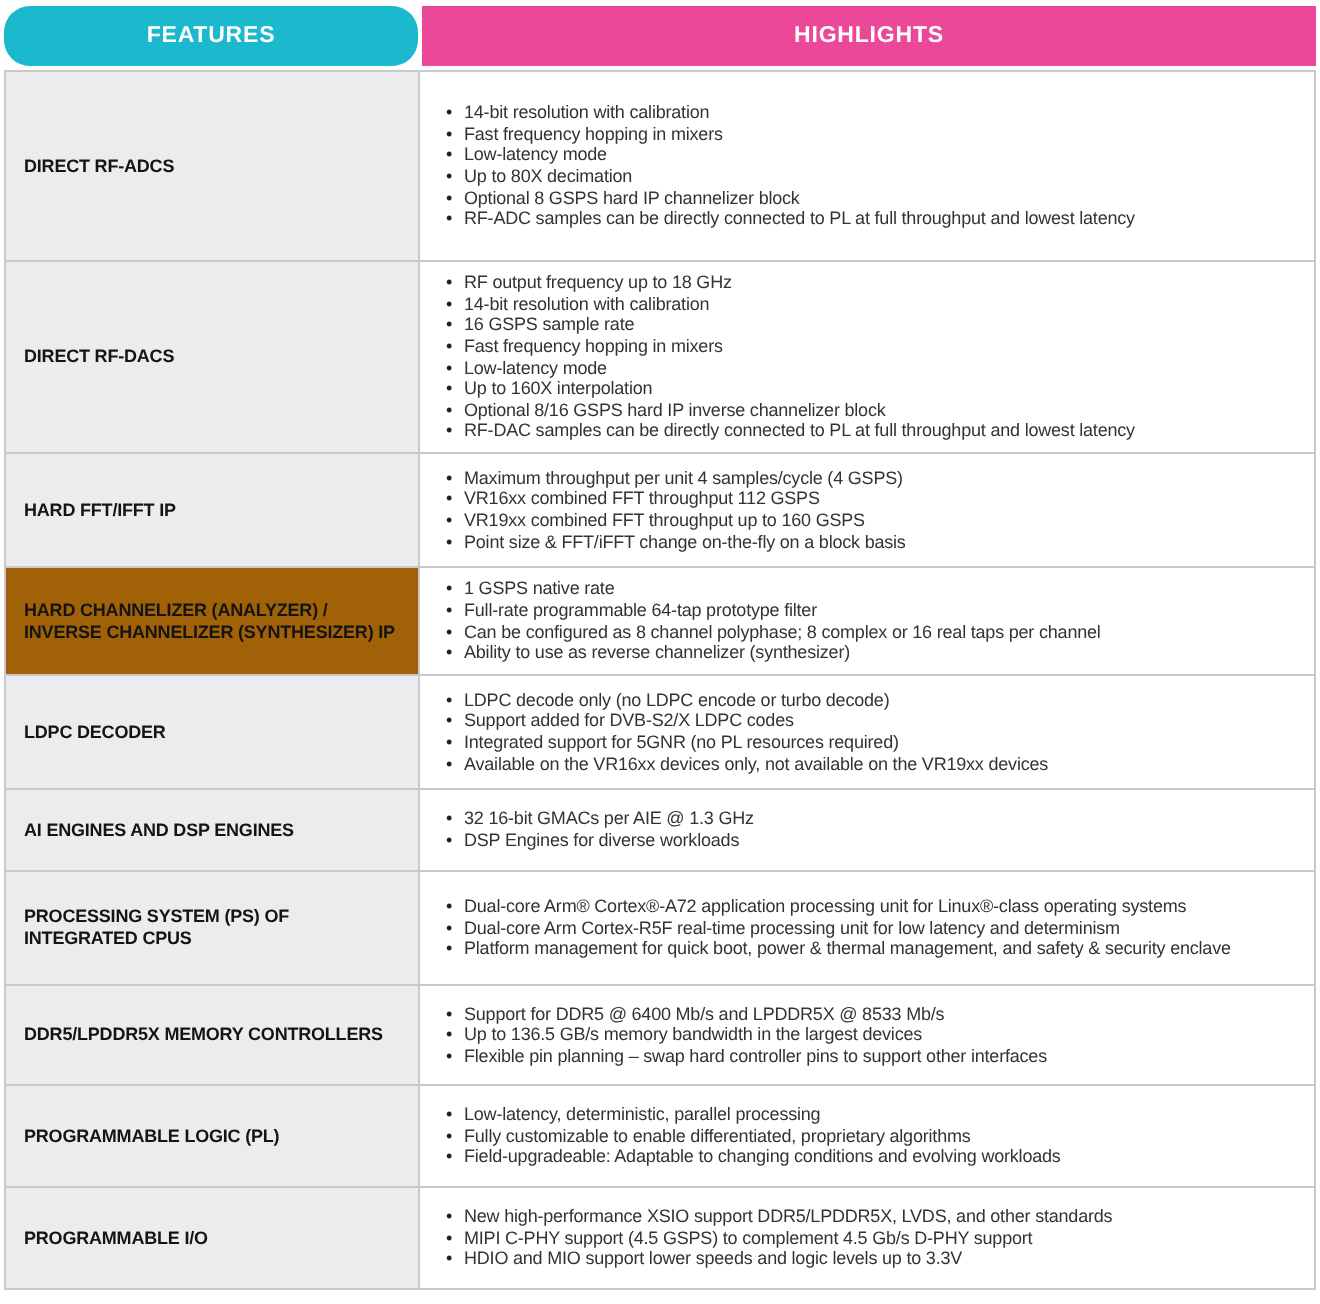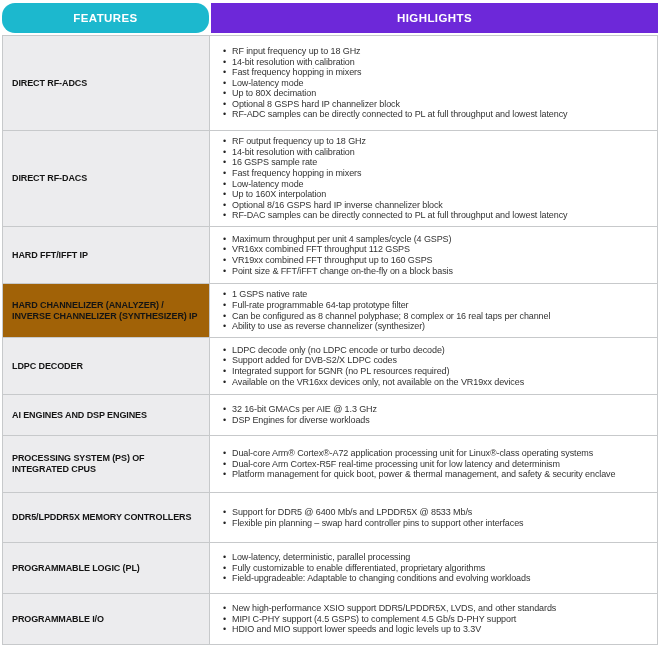--- a/index.html
+++ b/index.html
@@ -36,30 +36,29 @@
 </style>
 </head>
 <body>
 
 <div class="wrap">
   <div class="thead">
     <div class="th th-features" style="background: rgb(28, 184, 206); color: rgb(255, 255, 255);">
       <span>FEATURES</span>
     </div>
     <div class="th-gap"></div>
-    <div class="th th-highlights" style="background: #6d28d9; color: rgb(255, 255, 255);">
+    <div class="th th-highlights" style="background: #ec4899; color: rgb(255, 255, 255);">
       <span>HIGHLIGHTS</span>
     </div>
   </div>
   <div class="tbody" id="tbody">
       <div class="row">
         <div class="feature-cell" style="background: rgb(236, 236, 238);">DIRECT RF-ADCS</div>
         <div class="highlight-cell">
           <ul class="hl">
-            <li>RF input frequency up to 18 GHz</li>
             <li>14-bit resolution with calibration</li>
             <li>Fast frequency hopping in mixers</li>
             <li>Low-latency mode</li>
             <li>Up to 80X decimation</li>
             <li>Optional 8 GSPS hard IP channelizer block</li>
             <li>RF-ADC samples can be directly connected to PL at full throughput and lowest latency</li>
           </ul>
         </div>
       </div>
       <div class="row">
@@ -127,20 +126,21 @@
             <li>Dual-core Arm Cortex-R5F real-time processing unit for low latency and determinism</li>
             <li>Platform management for quick boot, power &amp; thermal management, and safety &amp; security enclave</li>
           </ul>
         </div>
       </div>
       <div class="row">
         <div class="feature-cell" style="background: rgb(236, 236, 238);">DDR5/LPDDR5X MEMORY CONTROLLERS</div>
         <div class="highlight-cell">
           <ul class="hl">
             <li>Support for DDR5 @ 6400 Mb/s and LPDDR5X @ 8533 Mb/s</li>
+            <li>Up to 136.5 GB/s memory bandwidth in the largest devices</li>
             <li>Flexible pin planning – swap hard controller pins to support other interfaces</li>
           </ul>
         </div>
       </div>
       <div class="row">
         <div class="feature-cell" style="background: rgb(236, 236, 238);">PROGRAMMABLE LOGIC (PL)</div>
         <div class="highlight-cell">
           <ul class="hl">
             <li>Low-latency, deterministic, parallel processing</li>
             <li>Fully customizable to enable differentiated, proprietary algorithms</li>

